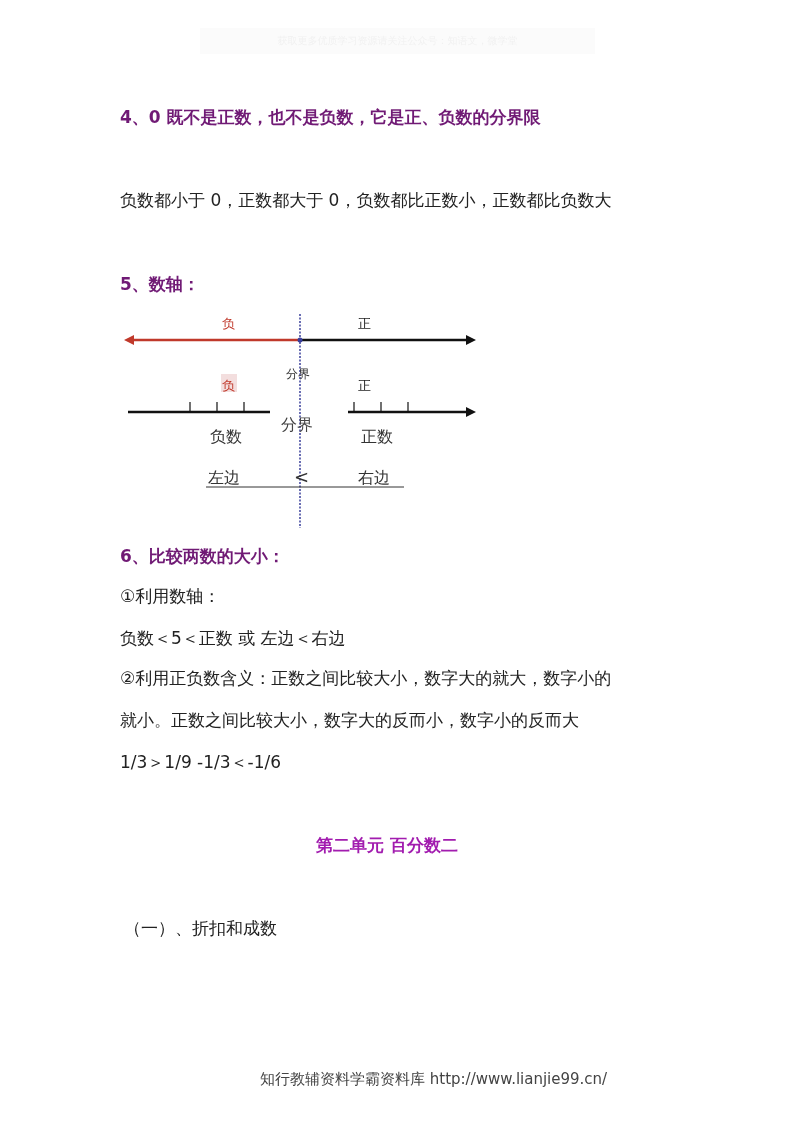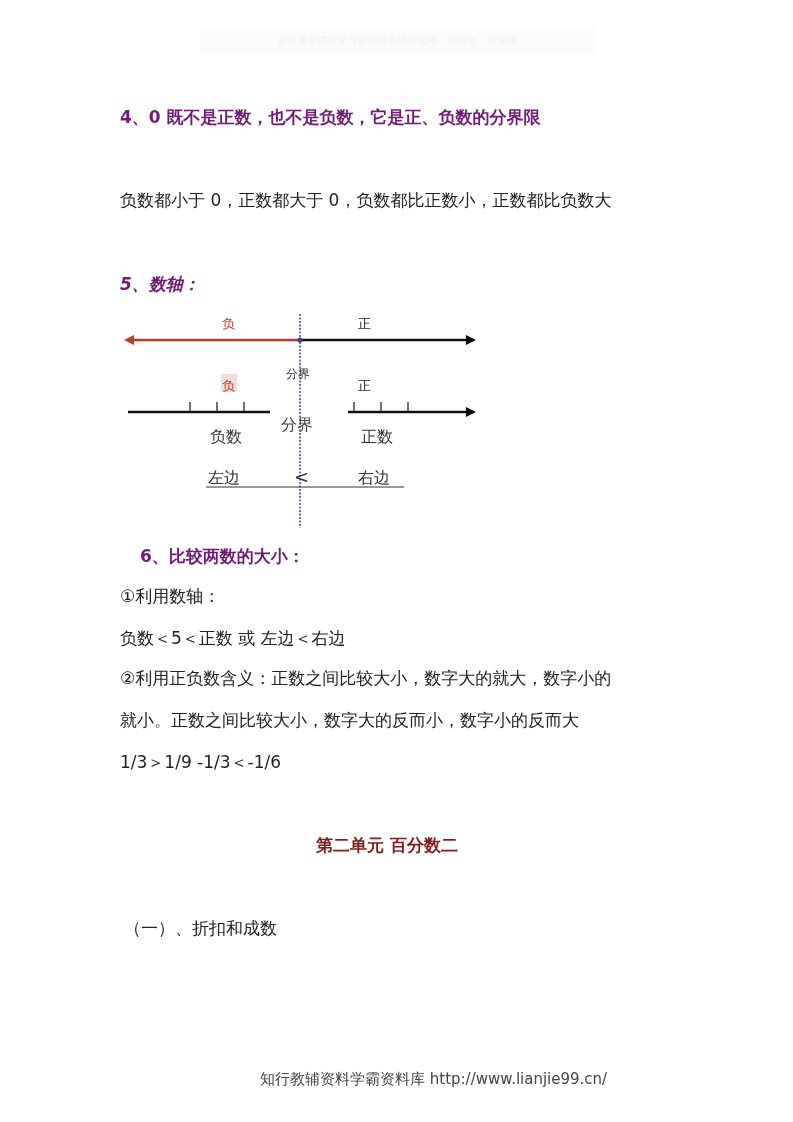--- a/index.html
+++ b/index.html
@@ -3,34 +3,34 @@
 <meta charset="utf-8">
 <style>
   html, body { margin:0; padding:0; background:#ffffff; }
   body { width:793px; height:1122px; position:relative; overflow:hidden;
          font-family:"DejaVu Sans","Liberation Sans",sans-serif; color:#1a1a1a; }
   .abs { position:absolute; white-space:nowrap; }
   .watermark { left:200px; top:28px; width:395px; height:26px; background:#fbfbfb;
                color:#f1f1f1; font-size:10px; text-align:center; line-height:26px; }
   .h { font-weight:bold; font-size:17px; color:#701a75; }
   .p { font-size:17px; color:#222; }
-  .unit { font-weight:bold; font-size:17px; color:#7f1d1d; }
+  .unit { font-weight:bold; font-size:17px; color:#a21caf; }
   .footer { font-size:15px; color:#444; }
   .diagram { position:absolute; left:118px; top:306px; width:378px; height:224px; background:#fff; }
   .diagram svg { width:100%; height:100%; }
 </style>
 </head>
 <body>
 
 <div class="abs watermark">获取更多优质学习资源请关注公众号：知语文，微学堂</div>
 
 <div class="abs h" style="left:120px;top:106px;">4、0 既不是正数，也不是负数，它是正、负数的分界限</div>
 <div class="abs p" style="left:120px;top:189px;text-align:center;">负数都小于 0，正数都大于 0，负数都比正数小，正数都比负数大</div>
 
-<div class="abs h" style="left:120px;top:273px;font-style:italic;">5、数轴：</div>
+<div class="abs h" style="left:120px;top:273px;">5、数轴：</div>
 
 <div class="diagram">
   <svg viewBox="0 0 378 224" xmlns="http://www.w3.org/2000/svg">
 
     <line x1="182" y1="8" x2="182" y2="222" stroke="#3a3f9a" stroke-width="1.5" stroke-dasharray="2,1.5"></line>
 
     <line x1="12" y1="34" x2="182" y2="34" stroke="#c0392b" stroke-width="2.5"></line>
     <polygon points="6,34 16,29 16,39" fill="#c0392b"></polygon>
 
     <line x1="182" y1="34" x2="350" y2="34" stroke="#111" stroke-width="2.5"></line>
@@ -59,21 +59,21 @@
     <text x="92" y="136" font-size="16" fill="#333"><tspan>负数</tspan></text>
     <text x="243" y="136" font-size="16" fill="#333"><tspan>正数</tspan></text>
 
     <text x="90" y="177" font-size="16" fill="#333"><tspan>左边</tspan></text>
     <text x="176" y="177" font-size="18" fill="#333"><tspan>&lt;</tspan></text>
     <text x="240" y="177" font-size="16" fill="#333"><tspan>右边</tspan></text>
     <line x1="88" y1="181" x2="286" y2="181" stroke="#333" stroke-width="1"></line>
   </svg>
 </div>
 
-<div class="abs h" style="left:120px;top:545px;margin-left:20px;">6、比较两数的大小：</div>
+<div class="abs h" style="left:120px;top:545px;">6、比较两数的大小：</div>
 <div class="abs p" style="left:120px;top:585px;">①利用数轴：</div>
 <div class="abs p" style="left:120px;top:627px;">负数＜5＜正数 或 左边＜右边</div>
 <div class="abs p" style="left:120px;top:667px;text-align:right;">②利用正负数含义：正数之间比较大小，数字大的就大，数字小的</div>
 <div class="abs p" style="left:120px;top:709px;">就小。正数之间比较大小，数字大的反而小，数字小的反而大</div>
 <div class="abs p" style="left:120px;top:751px;">1/3＞1/9 -1/3＜-1/6</div>
 
 <div class="abs unit" style="left:316px;top:834px;">第二单元  百分数二</div>
 <div class="abs p" style="left:124px;top:917px;">（一）、折扣和成数</div>
 
 <div class="abs footer" style="left:212px;top:1070px;margin-left:48px;">知行教辅资料学霸资料库 http://www.lianjie99.cn/</div>

